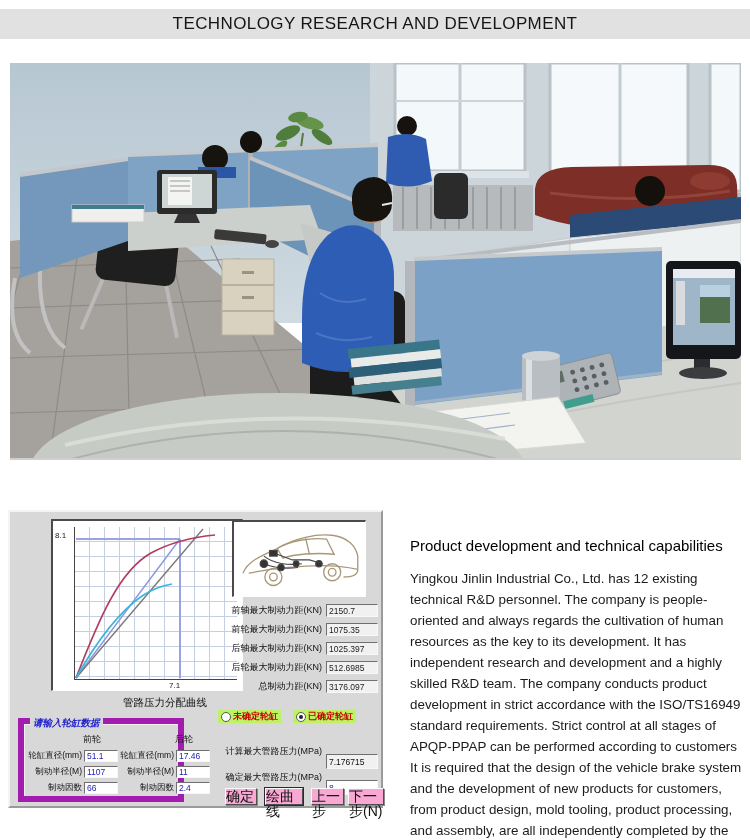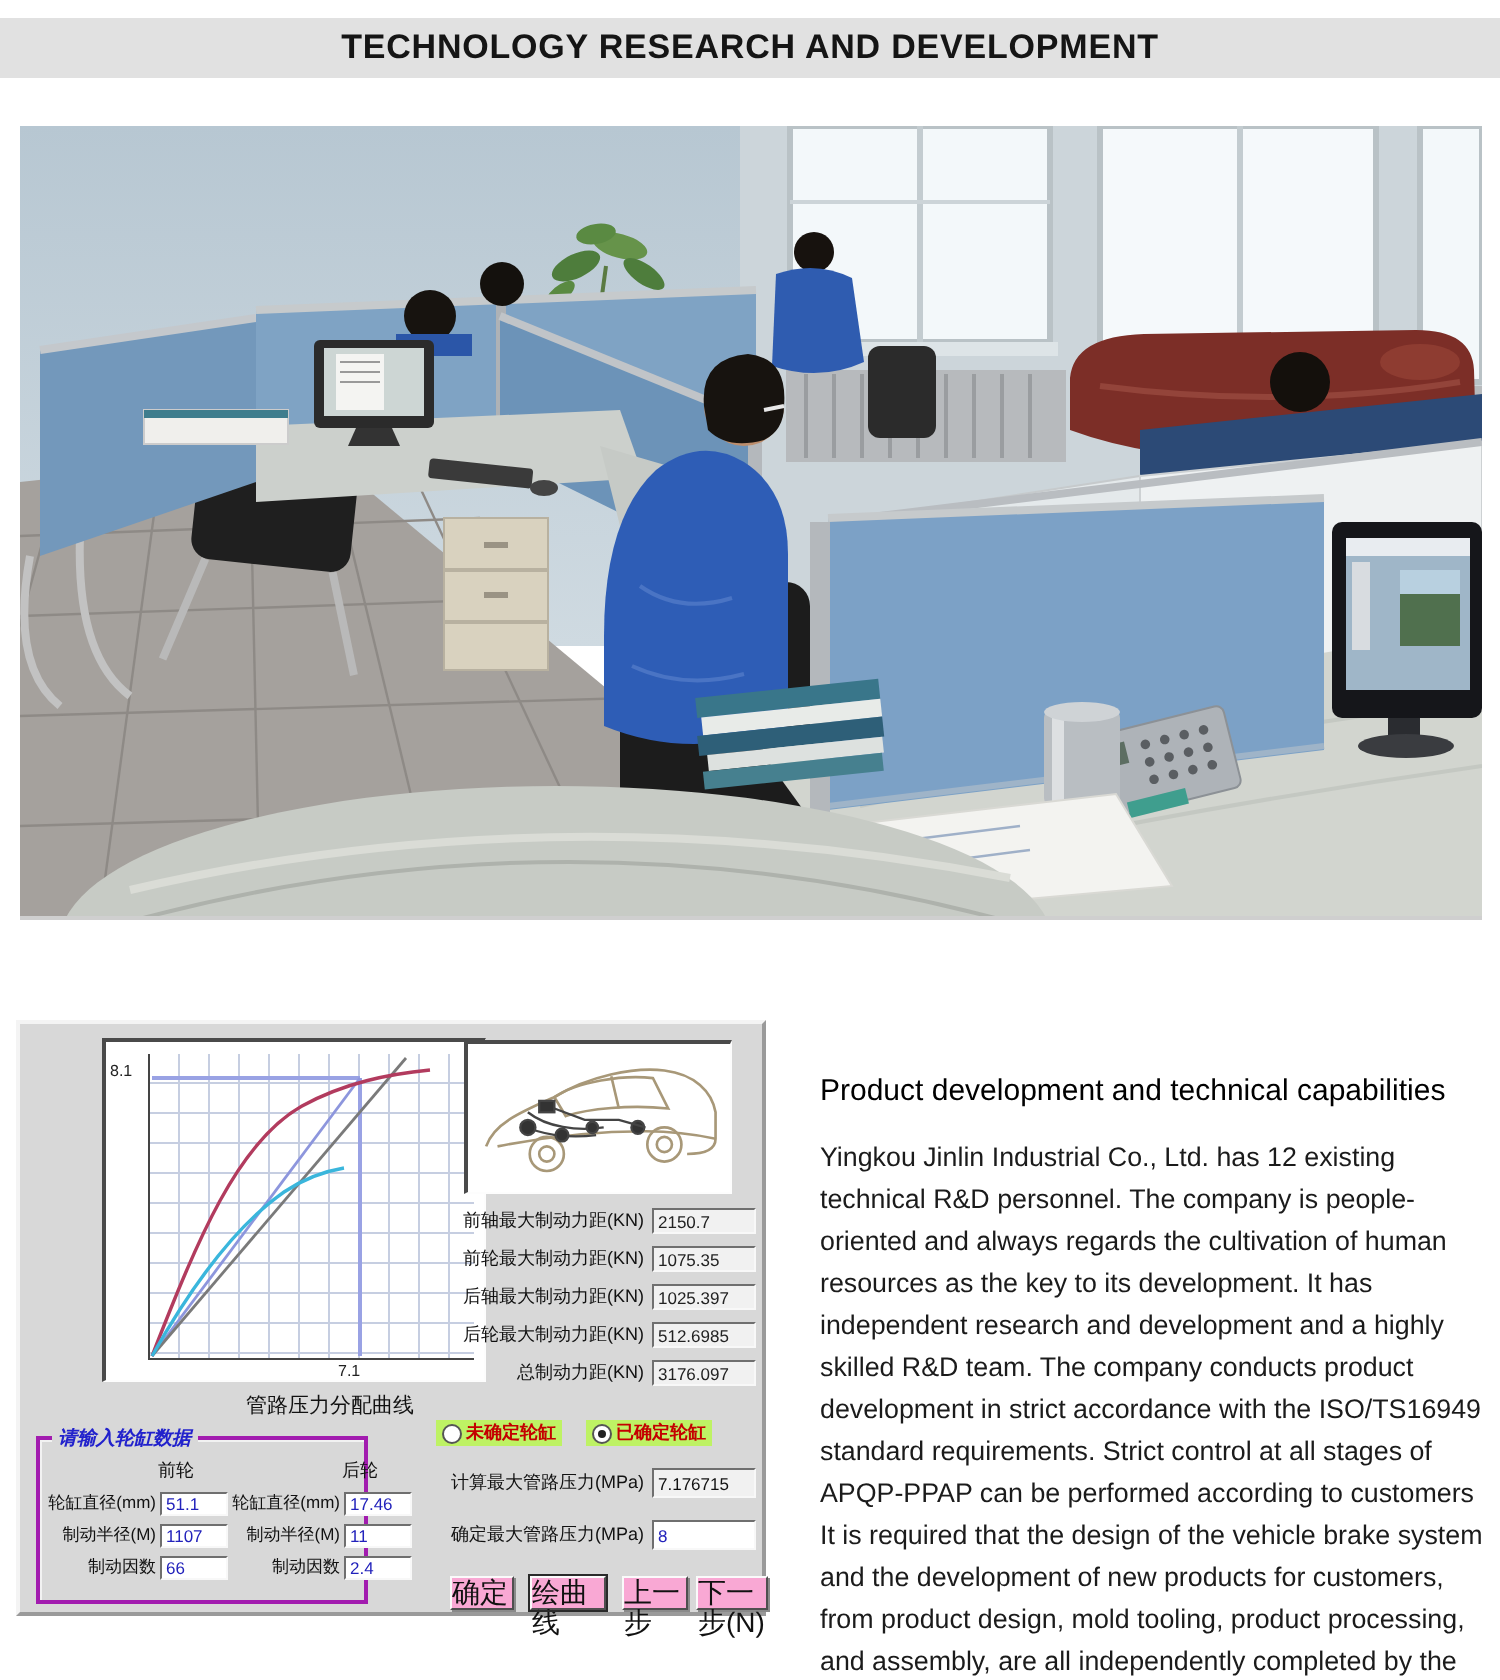--- a/index.html
+++ b/index.html
@@ -2,21 +2,21 @@
 <html><head>
 <meta charset="utf-8">
 <style>
   html,body{margin:0;padding:0;background:#fff;}
   .page{position:relative;width:750px;height:840px;background:#fff;overflow:hidden;
         font-family:"Liberation Sans","DejaVu Sans",sans-serif;}
 
   
   .titlebar{position:absolute;left:0;top:9px;width:750px;height:30px;background:#e1e1e1;
             display:flex;align-items:center;justify-content:center;}
-  .titlebar span{font-size:17px;font-weight:700;color:#151515;letter-spacing:.4px;}
+  .titlebar span{font-size:17px;font-weight:400;color:#151515;letter-spacing:.4px;}
 
   
   .photo{position:absolute;left:10px;top:63px;width:731px;height:395px;overflow:hidden;
          border-bottom:2px solid #cfcfcf;}
   .photo svg{display:block;}
 
   
   .dialog{position:absolute;left:8px;top:510px;width:375px;height:298px;background:#d8d8d8;
           border:2px solid;border-color:#f4f4f4 #9a9a9a #9a9a9a #f4f4f4;box-sizing:border-box;
           font-size:9.5px;color:#111;}
@@ -44,31 +44,31 @@
           padding-left:2px;color:#222;overflow:hidden;}
   .radiorow{position:absolute;left:208px;top:198px;width:162px;display:flex;gap:12px;}
   .radioitem{display:flex;align-items:center;gap:2px;background:#bef264;padding:0 3px;height:13px;}
   .radioitem .lbl{color:#c40000;font-size:9px;font-weight:700;}
   .rdot{width:8px;height:8px;border-radius:50%;background:#fff;border:1px solid #555;
         position:relative;flex:0 0 auto;}
   .rdot.checked::after{content:"";position:absolute;left:2px;top:2px;width:4px;height:4px;
         border-radius:50%;background:#222;}
   .pressrow1{position:absolute;left:204px;top:222px;width:164px;}
   .pressrow2{position:absolute;left:204px;top:248px;width:164px;}
-  .pfield{width:52px;height:15px;background:#f1f1f1;font-size:8.5px;line-height:14px;padding-left:2px;}
+  .pfield{width:52px;height:15px;background:#f1f1f1;font-size:8.5px;line-height:14px;padding-left:2px;margin-top:20px;}
   .pfield.editable{background:#fff;color:#2222bb;}
 
   .btn{position:absolute;top:276px;height:17px;background:#f9a8d4;text-align:left;
        font-size:14px;line-height:15px;color:#111;
        border:1px solid;border-color:#fafafa #4f4f4f #4f4f4f #fafafa;box-sizing:border-box;
        box-shadow:1px 1px 0 #8a8a8a;}
   .btn.default{outline:1.5px solid #2a2a2a;}
 
   .groupbox{position:absolute;left:8px;top:206px;width:166px;height:84px;
-            border:2px solid #a21caf;box-shadow:1px 1px 0 #f2f2f2 inset;box-sizing:border-box;}
+            border:6px solid #a21caf;box-shadow:1px 1px 0 #f2f2f2 inset;box-sizing:border-box;}
   .gtitle{position:absolute;left:6px;top:-7px;background:#d8d8d8;padding:0 3px;
           color:#2222cc;font-style:italic;font-weight:700;font-size:9.5px;}
   .gcol{position:absolute;top:9px;width:92px;}
   .gcol.front{left:2px;} .gcol.rear{left:94px;}
   .ghead{margin-left:46px;width:40px;text-align:center;font-size:9px;color:#111;}
   .grow{display:flex;justify-content:flex-end;align-items:center;margin-top:4px;gap:2px;}
   .glabel{font-size:8.5px;color:#111;white-space:nowrap;}
   .gfield{width:34px;height:12px;background:#fff;font-size:8.5px;line-height:11px;
           padding-left:2px;color:#2222bb;}
 

